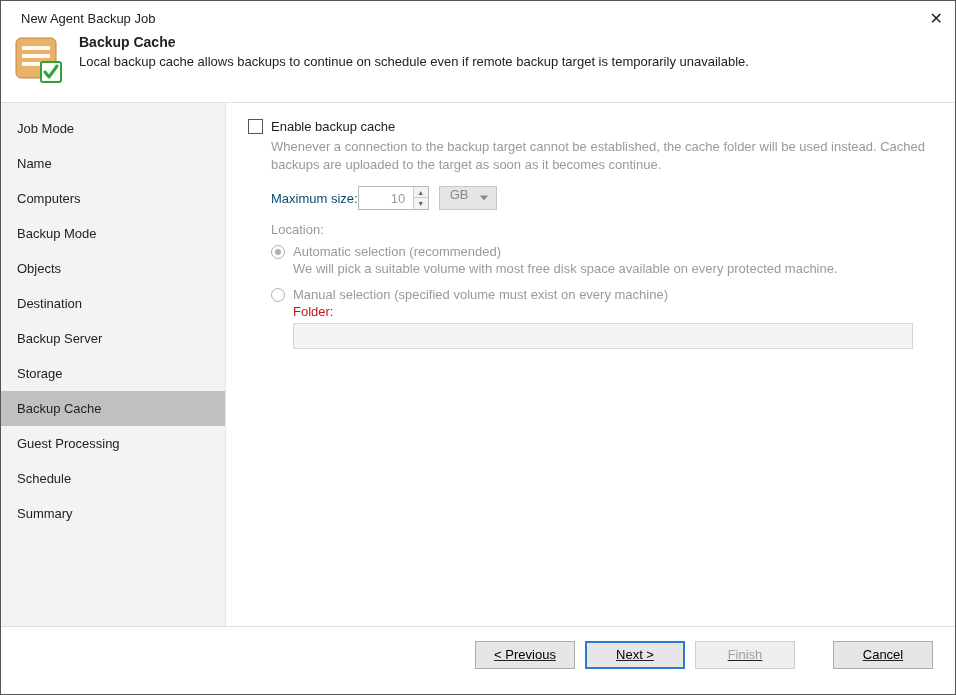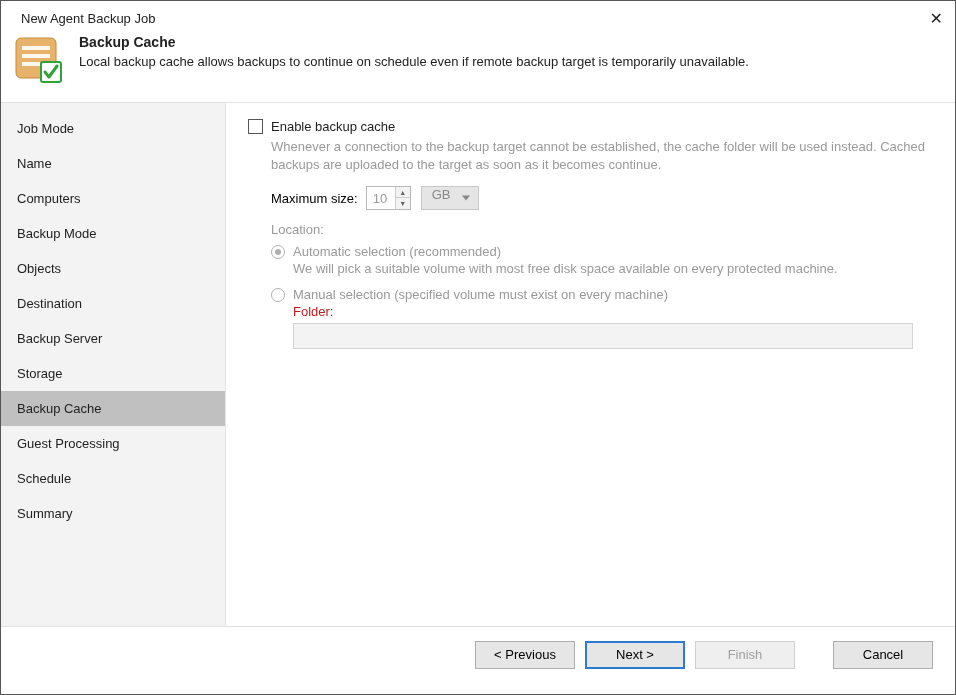--- a/index.html
+++ b/index.html
@@ -64,27 +64,28 @@
       background: #fff;
     }
     .checkbox-label { color: #222; }
     .help-text {
       color: #9a9a9a;
       margin: 4px 0 12px 23px;
       line-height: 1.4;
       max-width: 660px;
     }
     .row-inline { display: flex; align-items: center; margin: 4px 0 12px 23px; }
-    .dim-label { color: #000000; margin-right: 8px; }
+    .dim-label { color: #0c4a6e; }
     .spinner-box {
       border: 1px solid #b9b9b9;
       background: #fff;
       display: inline-flex;
       align-items: stretch;
       height: 24px;
+      padding-left: 26px;
     }
     .spinner-box .val {
       width: 28px;
       padding: 2px 6px;
       color: #9a9a9a;
       font-size: 13px;
       display: flex; align-items: center;
     }
     .spinner-btns {
       display: flex; flex-direction: column;
@@ -134,20 +135,21 @@
       border: 1px solid #d5d5d5;
     }
     .footer {
       border-top: 1px solid #e0e0e0;
       height: 56px;
       display: flex;
       justify-content: flex-end;
       align-items: center;
       padding-right: 22px;
       gap: 10px;
+      text-decoration: underline;
     }
     .btn {
       height: 28px;
       min-width: 100px;
       border: 1px solid #adadad;
       background: #e6e6e6;
       font-size: 13px;
       cursor: pointer;
       text-align: center;
       display:inline-flex; align-items:center; justify-content:center;

